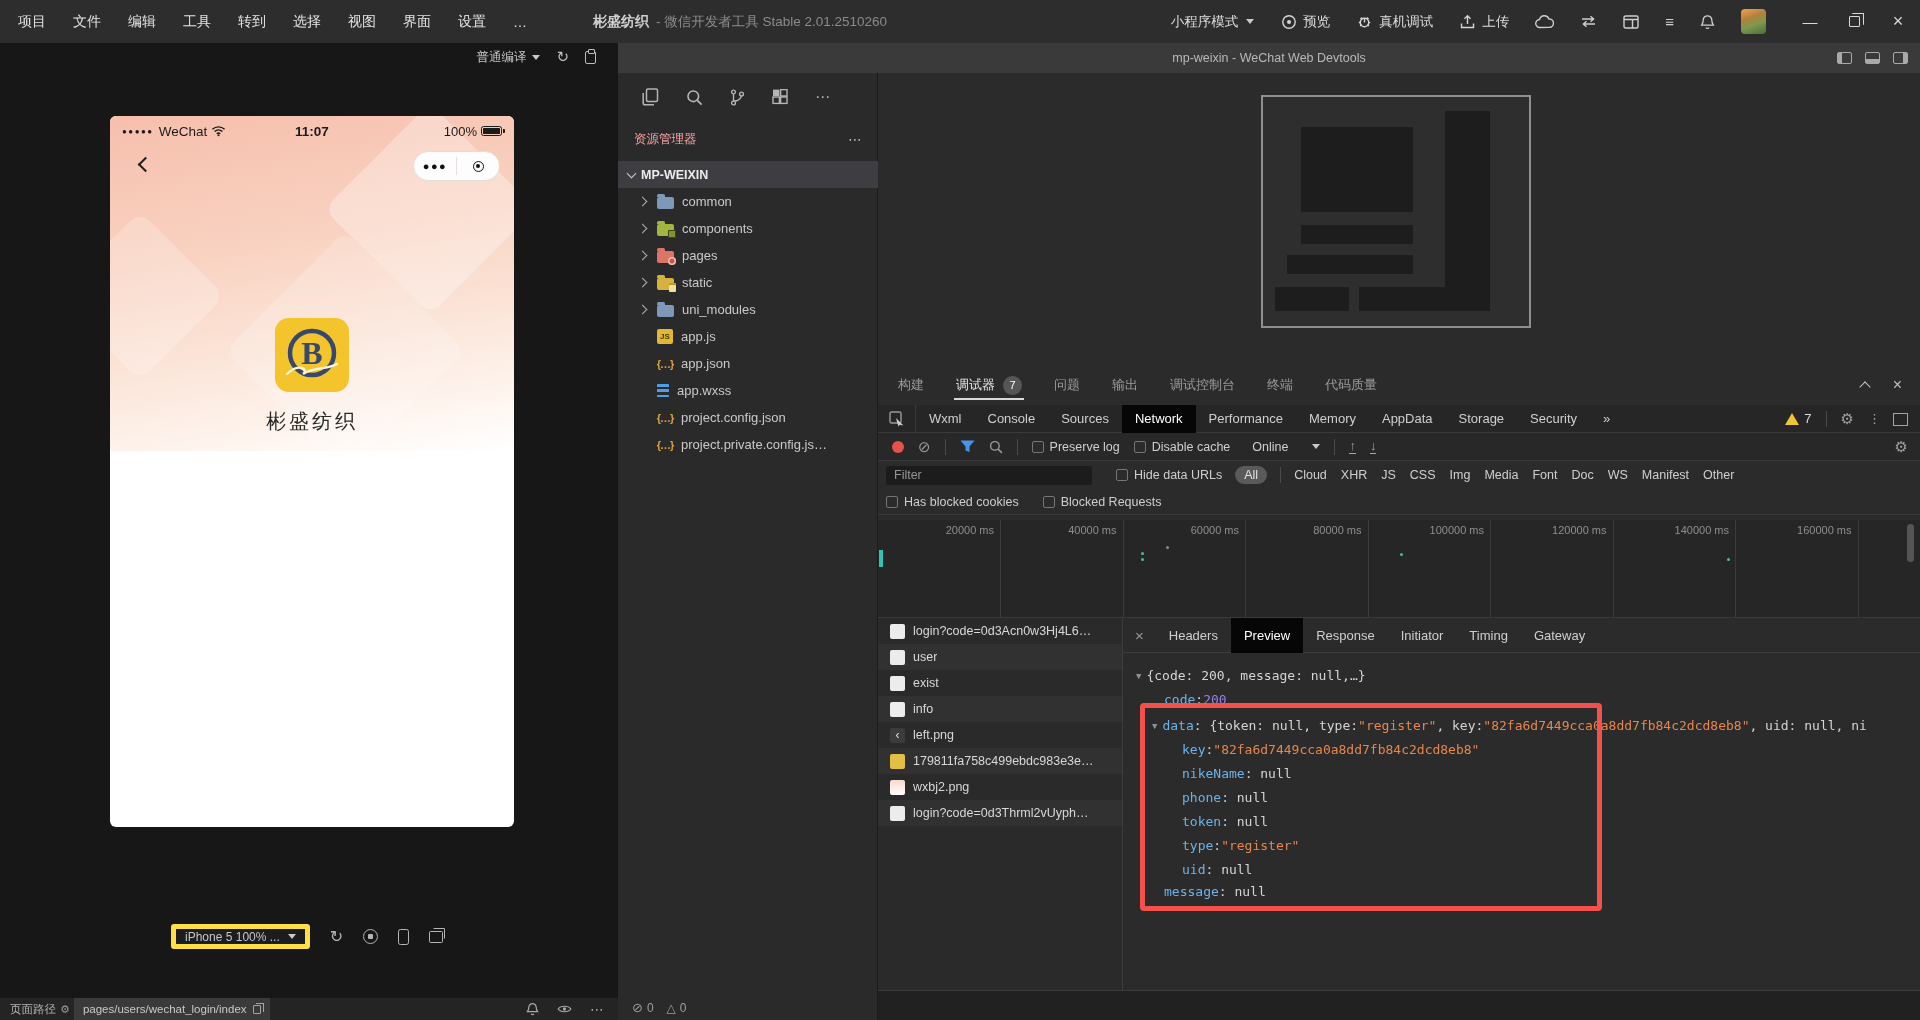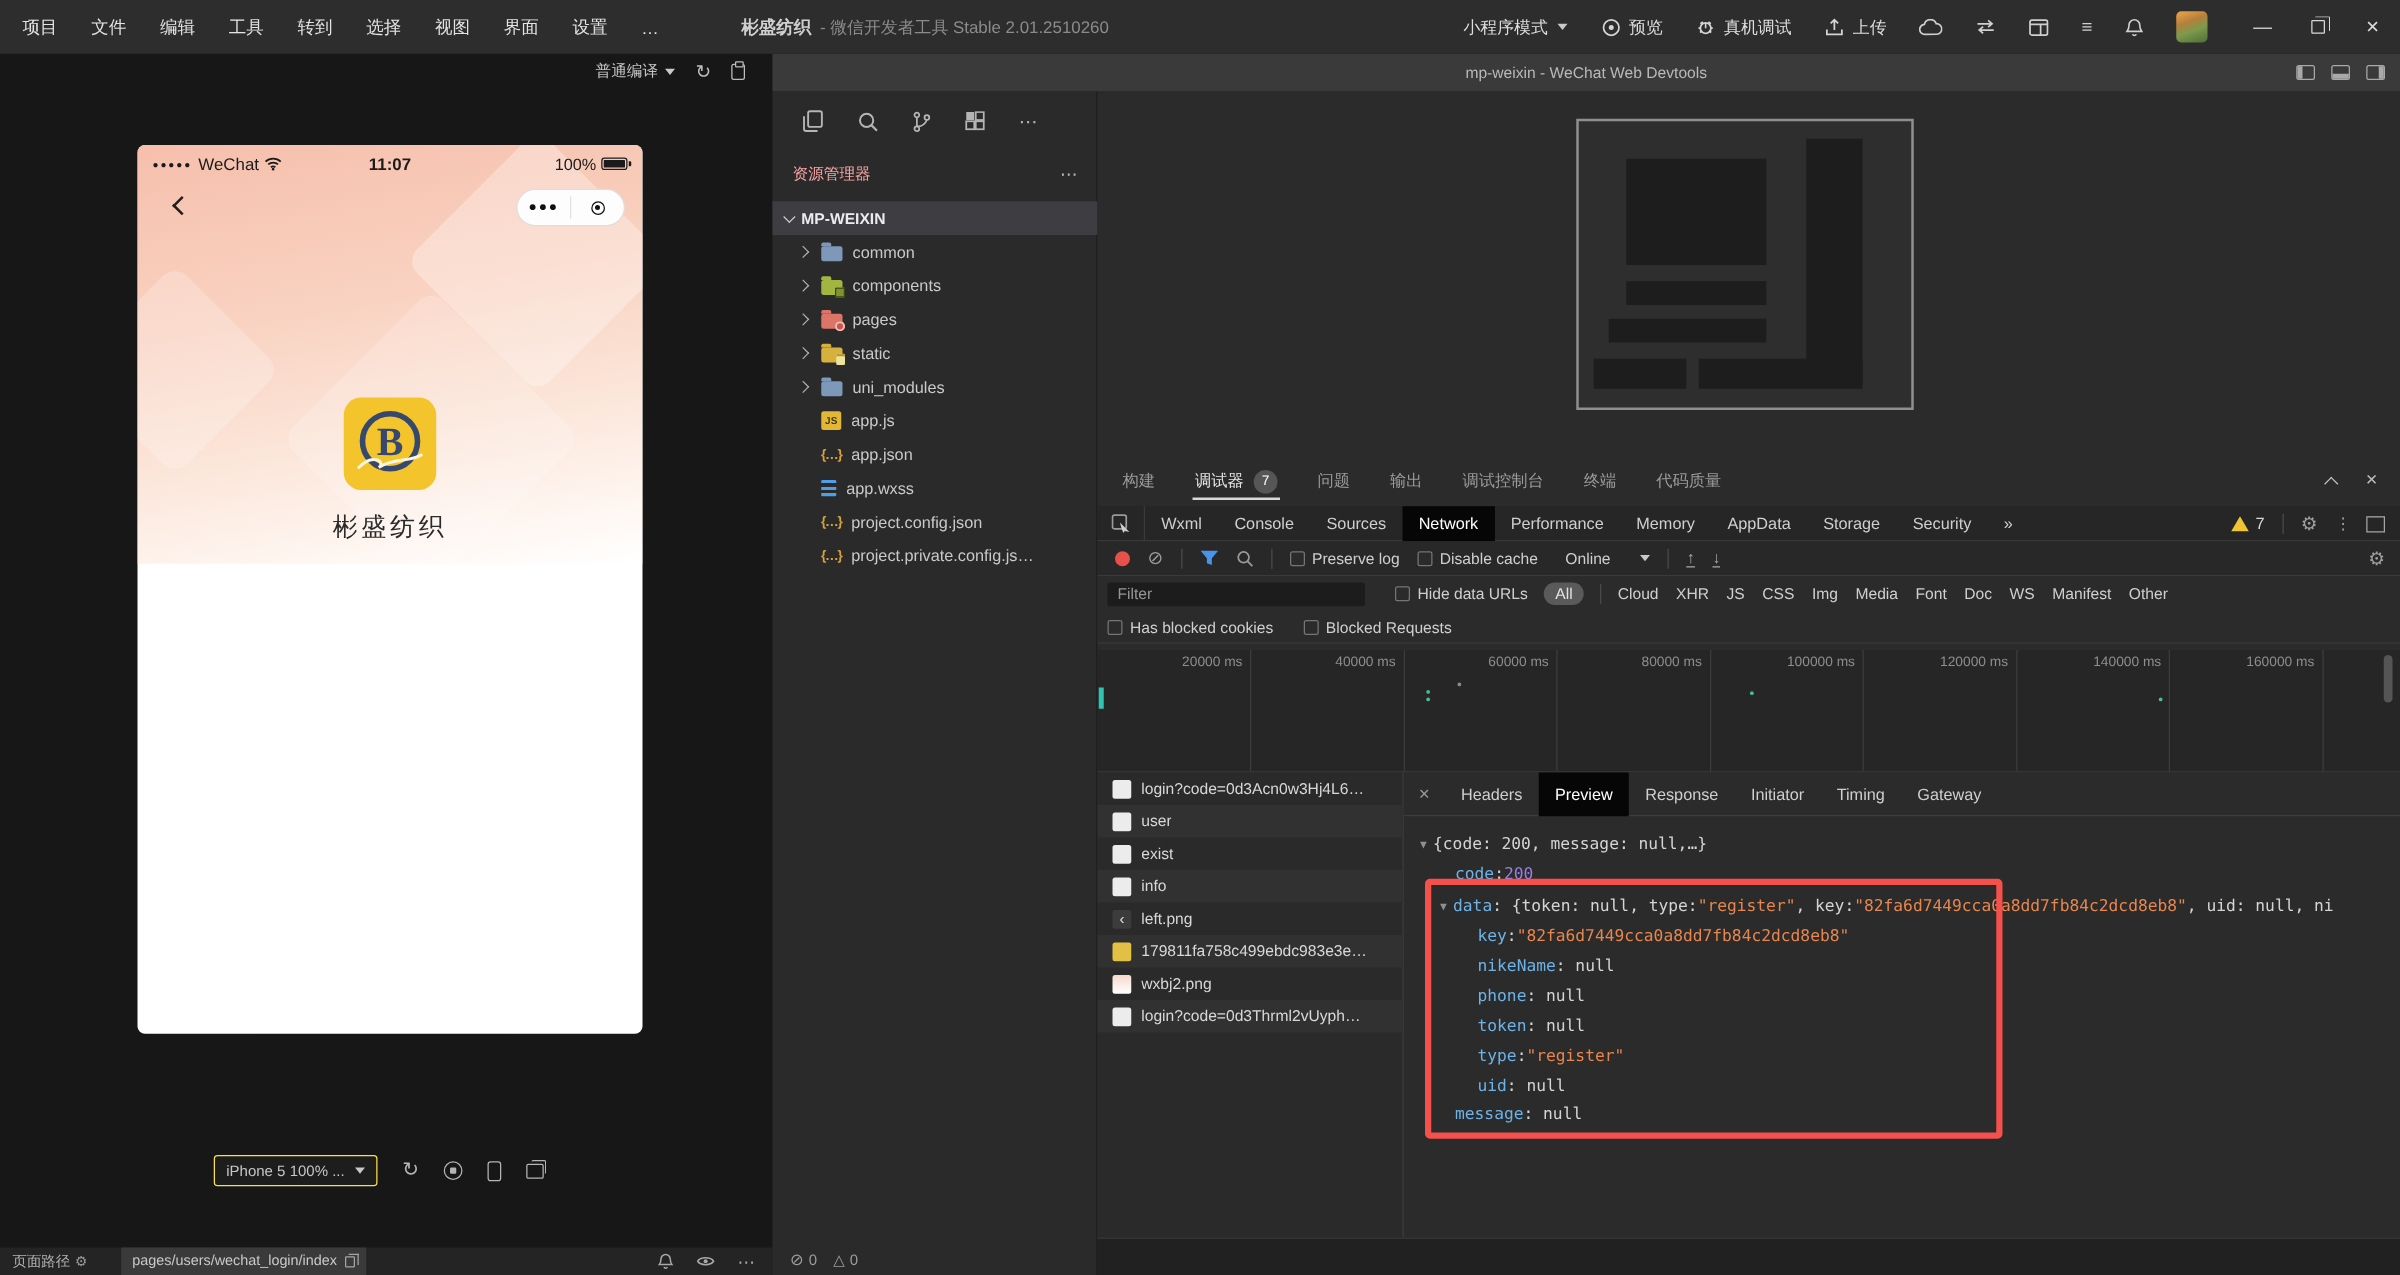--- a/index.html
+++ b/index.html
@@ -65,32 +65,32 @@
   .capsule .c-dots { flex:1; text-align:center; color:#111; font-size:11px; letter-spacing:1.5px; }
   .capsule .c-div { width:1px; height:18px; background:#e8e0dc; }
   .capsule .c-target { flex:1; display:flex; align-items:center; justify-content:center; }
   .c-ring { width:11px; height:11px; border:1.6px solid #111; border-radius:50%; display:flex; align-items:center; justify-content:center; }
   .c-ring::after { content:""; width:4px; height:4px; background:#111; border-radius:50%; }
 
   #p-logo { position:absolute; left:165px; top:202px; width:74px; height:74px; background:#f3c42c; border-radius:14px; display:flex; align-items:center; justify-content:center; }
   #p-appname { position:absolute; left:0; top:292px; width:404px; text-align:center; color:#2a2a2a; font-size:20px; letter-spacing:3px; }
 
   #sim-controls { position:absolute; left:171px; top:881px; display:flex; align-items:center; gap:20px; }
-  #device-btn { height:25px; border:1px solid #fde047; border-radius:3px; color:#c6c6c6; font-size:12px; display:flex; align-items:center; gap:6px; padding:0 9px; background:#1d1d1d; }
+  #device-btn { height:25px; border:5px solid #fde047; border-radius:3px; color:#c6c6c6; font-size:12px; display:flex; align-items:center; gap:6px; padding:0 9px; background:#1d1d1d; }
   .simico { color:#b5b5b5; font-size:16px; line-height:1; }
   .ico-stop { width:15px; height:15px; border:1.5px solid #b5b5b5; border-radius:50%; position:relative; }
   .ico-stop::after { content:""; position:absolute; left:4px; top:4px; width:4.5px; height:4.5px; background:#b5b5b5; border-radius:1px; }
   .ico-phone { width:11px; height:16px; border:1.5px solid #b5b5b5; border-radius:2.5px; }
   .ico-multi { width:14px; height:12px; border:1.4px solid #b5b5b5; border-radius:1.5px; position:relative; }
   .ico-multi::before { content:""; position:absolute; left:3px; top:-4px; width:11px; height:10px; border:1.4px solid #b5b5b5; border-bottom:none; border-left:none; border-radius:1.5px; }
 
   #sim-bottom { position:absolute; left:0; bottom:0; width:618px; height:22px; background:#242424; display:flex; align-items:center; font-size:11.5px; color:#b2b2b2; }
   #sim-bottom .path-label { margin-left:10px; display:flex; align-items:center; gap:4px; }
   #sim-bottom .gear-sm { font-size:11px; color:#9a9a9a; }
-  #page-path-tab { margin-left:27px; height:22px; background:#3a3a3a; display:flex; align-items:center; gap:6px; padding:0 9px; color:#c9c9c9; }
+  #page-path-tab { margin-left:4px; height:22px; background:#3a3a3a; display:flex; align-items:center; gap:6px; padding:0 9px; color:#c9c9c9; }
   .copy-ico { width:8px; height:9px; border:1.1px solid #a5a5a5; border-radius:1px; position:relative; }
   .copy-ico::before { content:""; position:absolute; left:2px; top:-3px; width:7px; height:8px; border:1.1px solid #a5a5a5; border-left:none; border-bottom:none; }
   #sim-bottom .right-icons { margin-left:auto; margin-right:14px; display:flex; align-items:center; gap:18px; }
 
   
   #explorer { position:absolute; left:618px; top:73px; width:260px; height:947px; background:#2a2a2b; border-right:1px solid #1c1c1c; }
   #exp-toolbar { position:absolute; left:0; top:0; width:260px; height:48px; display:flex; align-items:center; gap:27px; padding-left:24px; }
   .exp-tico { color:#b5b5b5; display:inline-flex; }
   #exp-header { position:absolute; left:0; top:52px; width:260px; height:28px; display:flex; align-items:center; }
   #exp-header .t { color:#fca5a5; font-size:12.5px; margin-left:16px; }

